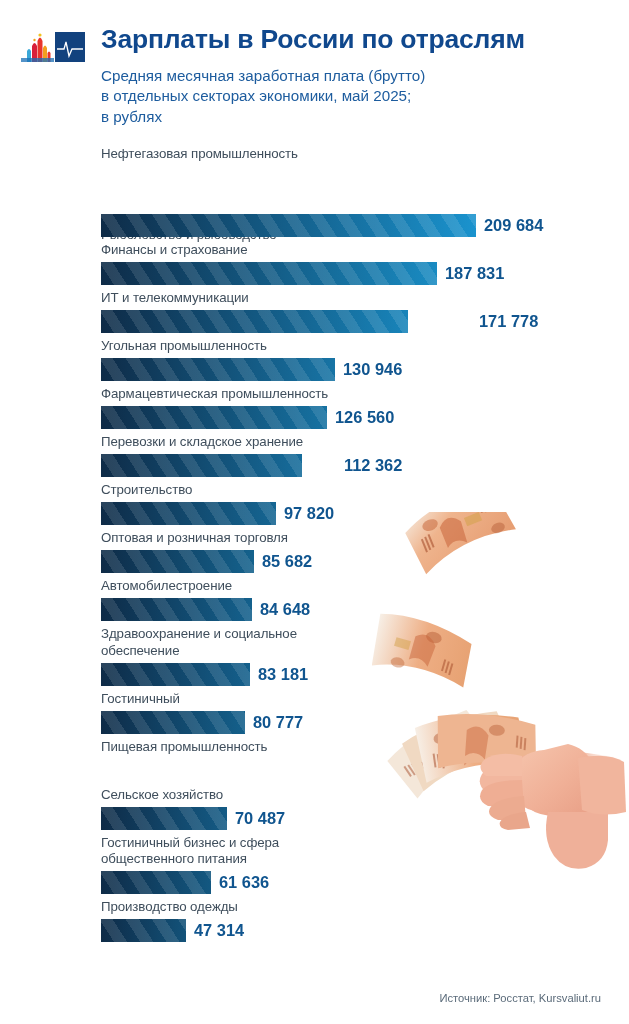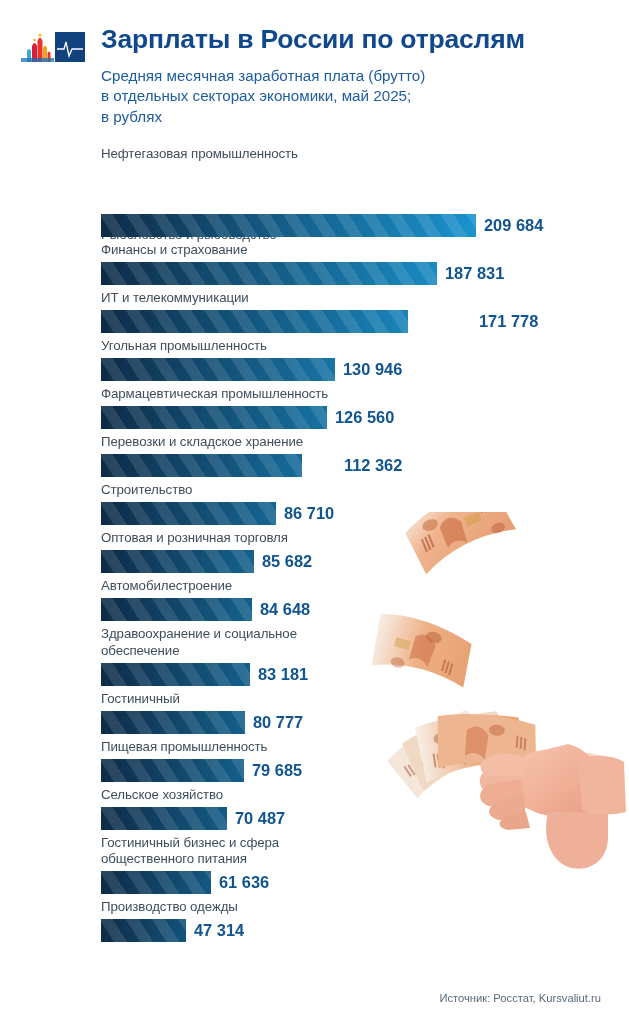--- a/index.html
+++ b/index.html
@@ -345,21 +345,21 @@
         <div class="bar-value" style="left: 209px; margin-left: 34px;">112 362</div>
       </div>
     </div>
     <div class="row" style="height: 48px; top: 336px; position: absolute;">
       <div class="row-label" style="top: 0px;">Строительство</div>
       <div class="bar-wrap" style="top: 20px; width: 404px;">
         <div class="bar" style="width: 175px;">
           <div class="bar-base" style="background: linear-gradient(90deg, rgb(14, 43, 71) 0%, rgb(21, 102, 147) 100%);"></div>
           <div class="bar-stripes"></div>
         </div>
-        <div class="bar-value" style="left: 183px;">86 710</div>
+        <div class="bar-value" style="left: 183px;">97 820</div>
       </div>
     </div>
     <div class="row" style="height: 48px; top: 384px; position: absolute;">
       <div class="row-label" style="top: 0px;">Оптовая и розничная торговля</div>
       <div class="bar-wrap" style="top: 20px; width: 404px;">
         <div class="bar" style="width: 153px;">
           <div class="bar-base" style="background: linear-gradient(90deg, rgb(14, 43, 71) 0%, rgb(20, 98, 141) 100%);"></div>
           <div class="bar-stripes"></div>
         </div>
         <div class="bar-value" style="left: 161px;">85 682</div>
@@ -391,27 +391,20 @@
       <div class="bar-wrap" style="top: 20px; width: 404px;">
         <div class="bar" style="width: 144px;">
           <div class="bar-base" style="background: linear-gradient(90deg, rgb(14, 43, 71) 0%, rgb(20, 96, 139) 100%);"></div>
           <div class="bar-stripes"></div>
         </div>
         <div class="bar-value" style="left: 152px;">80 777</div>
       </div>
     </div>
     <div class="row" style="height: 48px; top: 592.5px; position: absolute;">
       <div class="row-label" style="top: 0px;">Пищевая промышленность</div>
-      <div class="bar-wrap" style="top: 20px; width: 404px;">
-        <div class="bar" style="width: 143px;">
-          <div class="bar-base" style="background: linear-gradient(90deg, rgb(14, 43, 71) 0%, rgb(20, 95, 138) 100%);"></div>
-          <div class="bar-stripes"></div>
-        </div>
-        <div class="bar-value" style="left: 151px;">79 685</div>
-      </div>
     </div>
     <div class="row" style="height: 48px; top: 640.5px; position: absolute;">
       <div class="row-label" style="top: 0px;">Сельское хозяйство</div>
       <div class="bar-wrap" style="top: 20px; width: 404px;">
         <div class="bar" style="width: 126px;">
           <div class="bar-base" style="background: linear-gradient(90deg, rgb(14, 43, 71) 0%, rgb(20, 91, 133) 100%);"></div>
           <div class="bar-stripes"></div>
         </div>
         <div class="bar-value" style="left: 134px;">70 487</div>
       </div>

